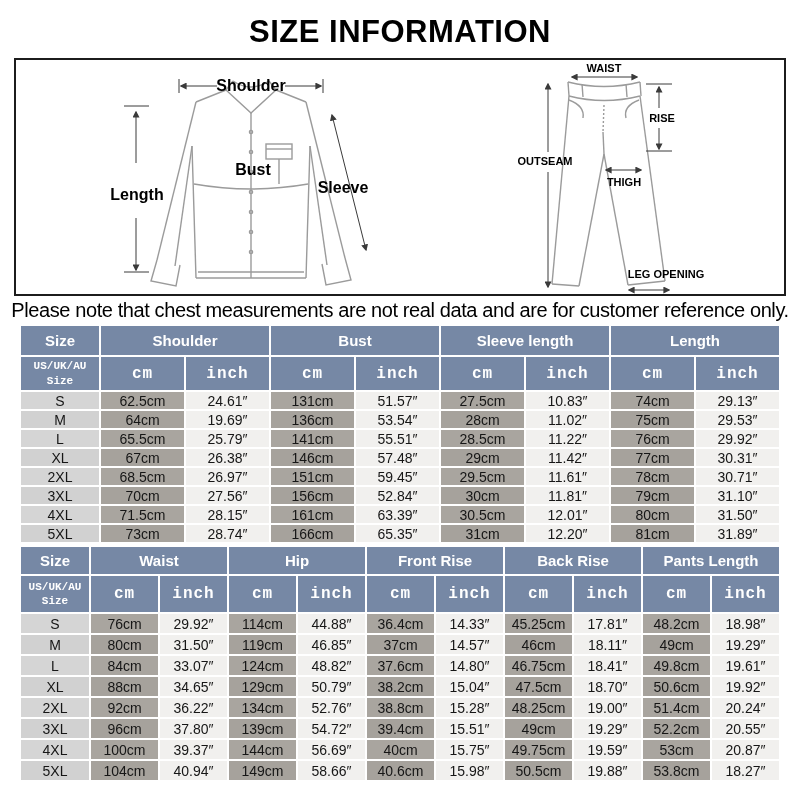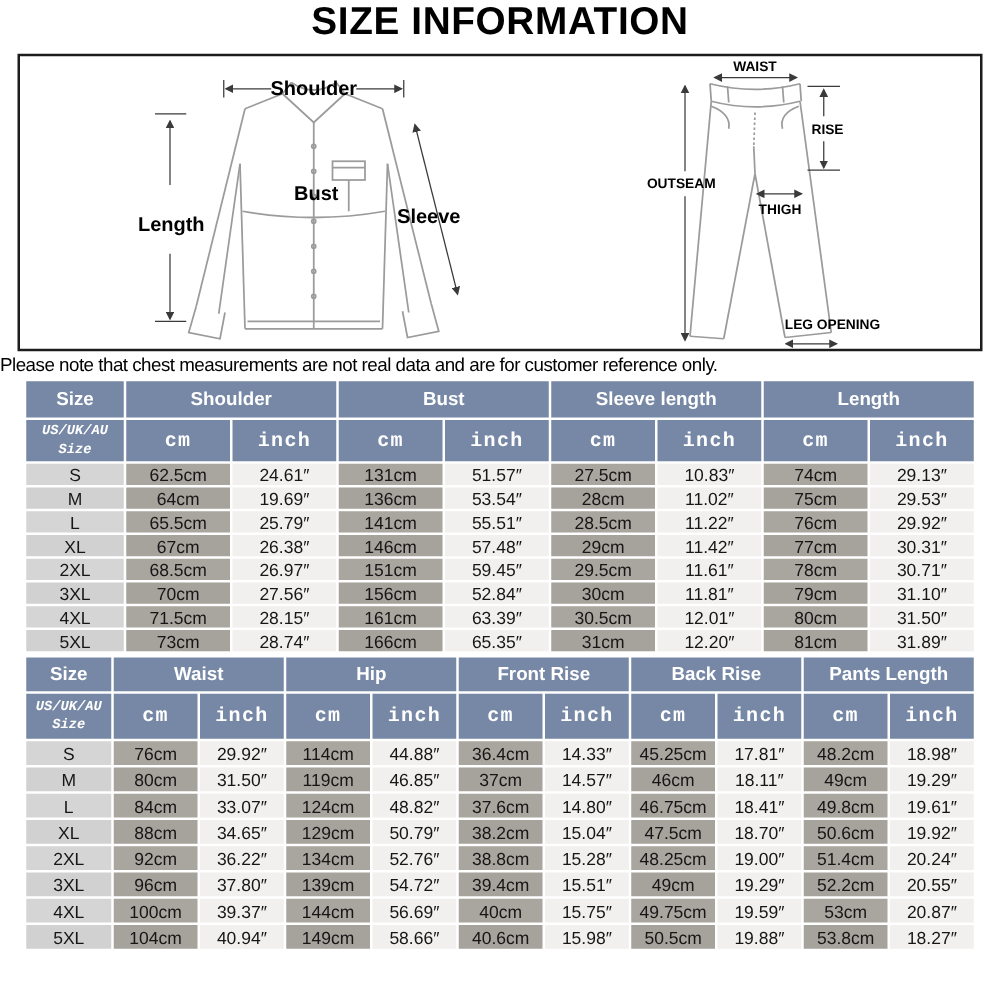--- a/index.html
+++ b/index.html
@@ -2,49 +2,49 @@
 <html><head>
 <meta charset="utf-8">
 <style>
   * { box-sizing: border-box; }
   html,body { margin:0; padding:0; }
   body {
     width:800px; height:800px; background:#ffffff; overflow:hidden;
     font-family:"Liberation Sans", sans-serif; color:#000;
   }
   .title {
-    margin:0; text-align:center;
+    margin:0; padding-top:15px; text-align:center;
     font-size:31px; font-weight:bold; letter-spacing:0.5px; line-height:1.1;
   }
   .diagram-box {
     margin:9px 14px 0 14px; height:238px; border:2px solid #1c1c1c; background:#fff;
   }
   .diagram-box svg { display:block; width:100%; height:100%; }
   svg text { font-family:"Liberation Sans", sans-serif; fill:#000; }
   .shirt-label { font-size:16px; font-weight:bold; }
   .pants-label { font-size:11px; font-weight:bold; }
   .garm { stroke:#9b9b9b; fill:none; stroke-width:1.4; }
   .dim  { stroke:#3a3a3a; fill:none; stroke-width:1; }
   .note {
-    margin:3px 0 2px 0; text-align:left; white-space:nowrap;
-    font-size:15px; letter-spacing:-0.4px;
+    margin:3px 0 2px 0; text-align:center; white-space:nowrap;
+    font-size:20px; letter-spacing:-0.4px;
   }
   .tbl-wrap { padding:0 19px; }
   table.sizetable {
     border-collapse:separate; border-spacing:2px; table-layout:fixed;
     width:762px; margin:0;
   }
   th.h { background:#7688a5; color:#ffffff; font-weight:bold; padding:0; text-align:center; }
   th.g { font-size:15px; }
   .t1 th.g, .t1 th.sizeh { height:29px; }
   .t2 th.g, .t2 th.sizeh { height:27px; }
   .t1 th.sizeh { width:78px; font-size:15px; }
   .t2 th.sizeh { width:68px; font-size:15px; }
   th.sub {
-    font-family:"Liberation Mono", monospace; font-size:11px; line-height:1.3; font-weight:bold;font-style:italic;
+    font-family:"Liberation Mono", monospace; font-size:11px; line-height:1.3; font-weight:bold;
   }
   .t1 th.sub { height:33px; }
   .t2 th.sub { height:36px; }
   th.unit { font-family:"Liberation Mono", monospace; font-size:16px; letter-spacing:1px; }
   td { text-align:center; padding:0; font-size:14px; color:#161616; line-height:1; }
   .t1 td { height:17px; }
   .t2 td { height:19px; }
   td.c-size { background:#d5d5d5; }
   td.c-cm   { background:#a9a59f; }
   td.c-inch { background:#f1f0ee; }

